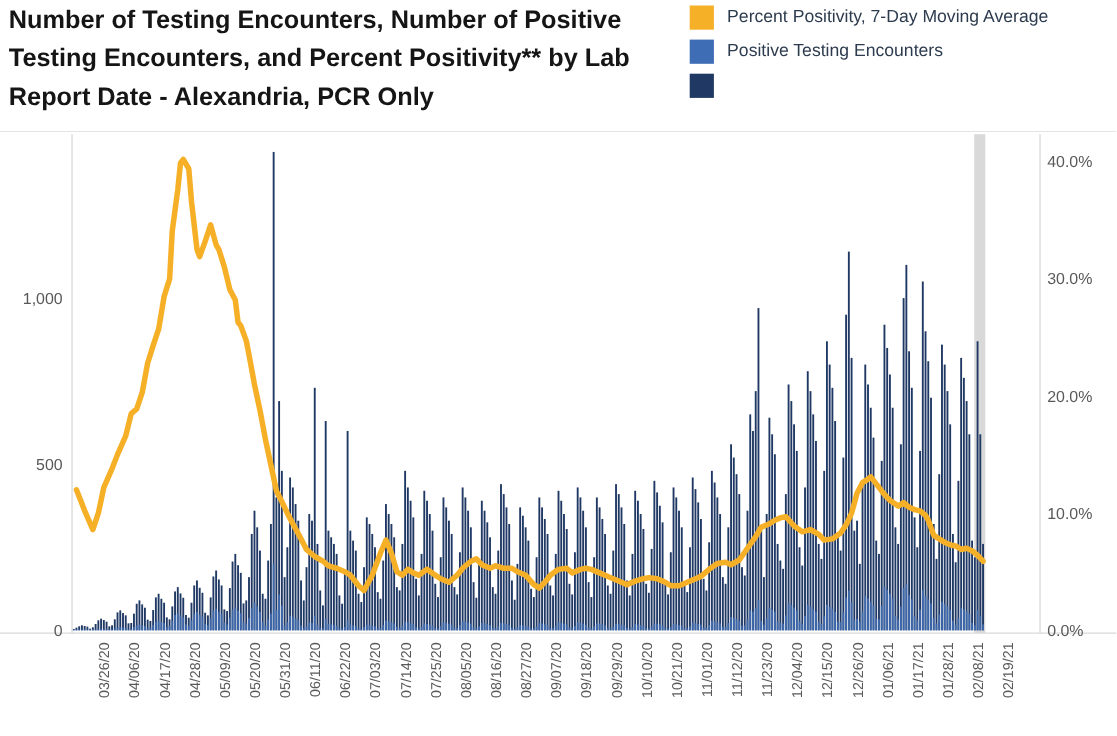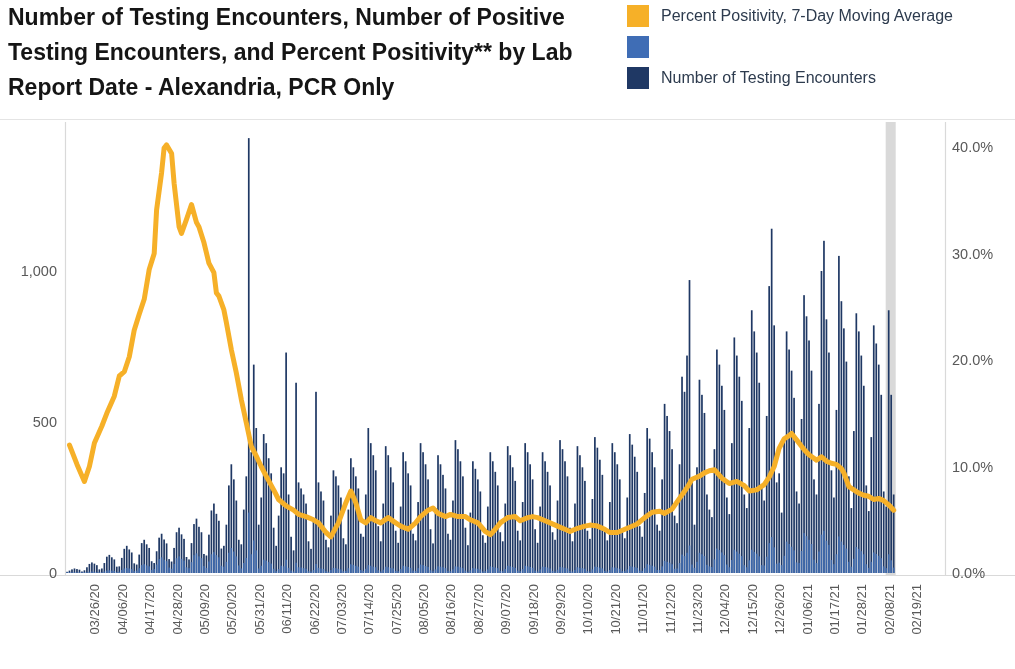--- a/index.html
+++ b/index.html
@@ -735,18 +735,18 @@
 
 <div class="chart-title">Number of Testing Encounters, Number of Positive Testing Encounters, and Percent Positivity** by Lab Report Date - Alexandria, PCR Only</div>
 
 <div class="legend">
   <div class="legend-item">
     <span class="legend-swatch" style="background: rgb(246, 176, 40);"></span>
     <span class="legend-label">Percent Positivity, 7-Day Moving Average</span>
   </div>
   <div class="legend-item">
     <span class="legend-swatch" style="background: rgb(63, 109, 181);"></span>
+    <span class="legend-label">Positive Testing Encounters</span>
   </div>
   <div class="legend-item">
     <span class="legend-swatch" style="background: rgb(31, 56, 100);"></span>
-    <span class="legend-label">Number of Testing Encounters</span>
   </div>
 </div>
 
 </body></html>

